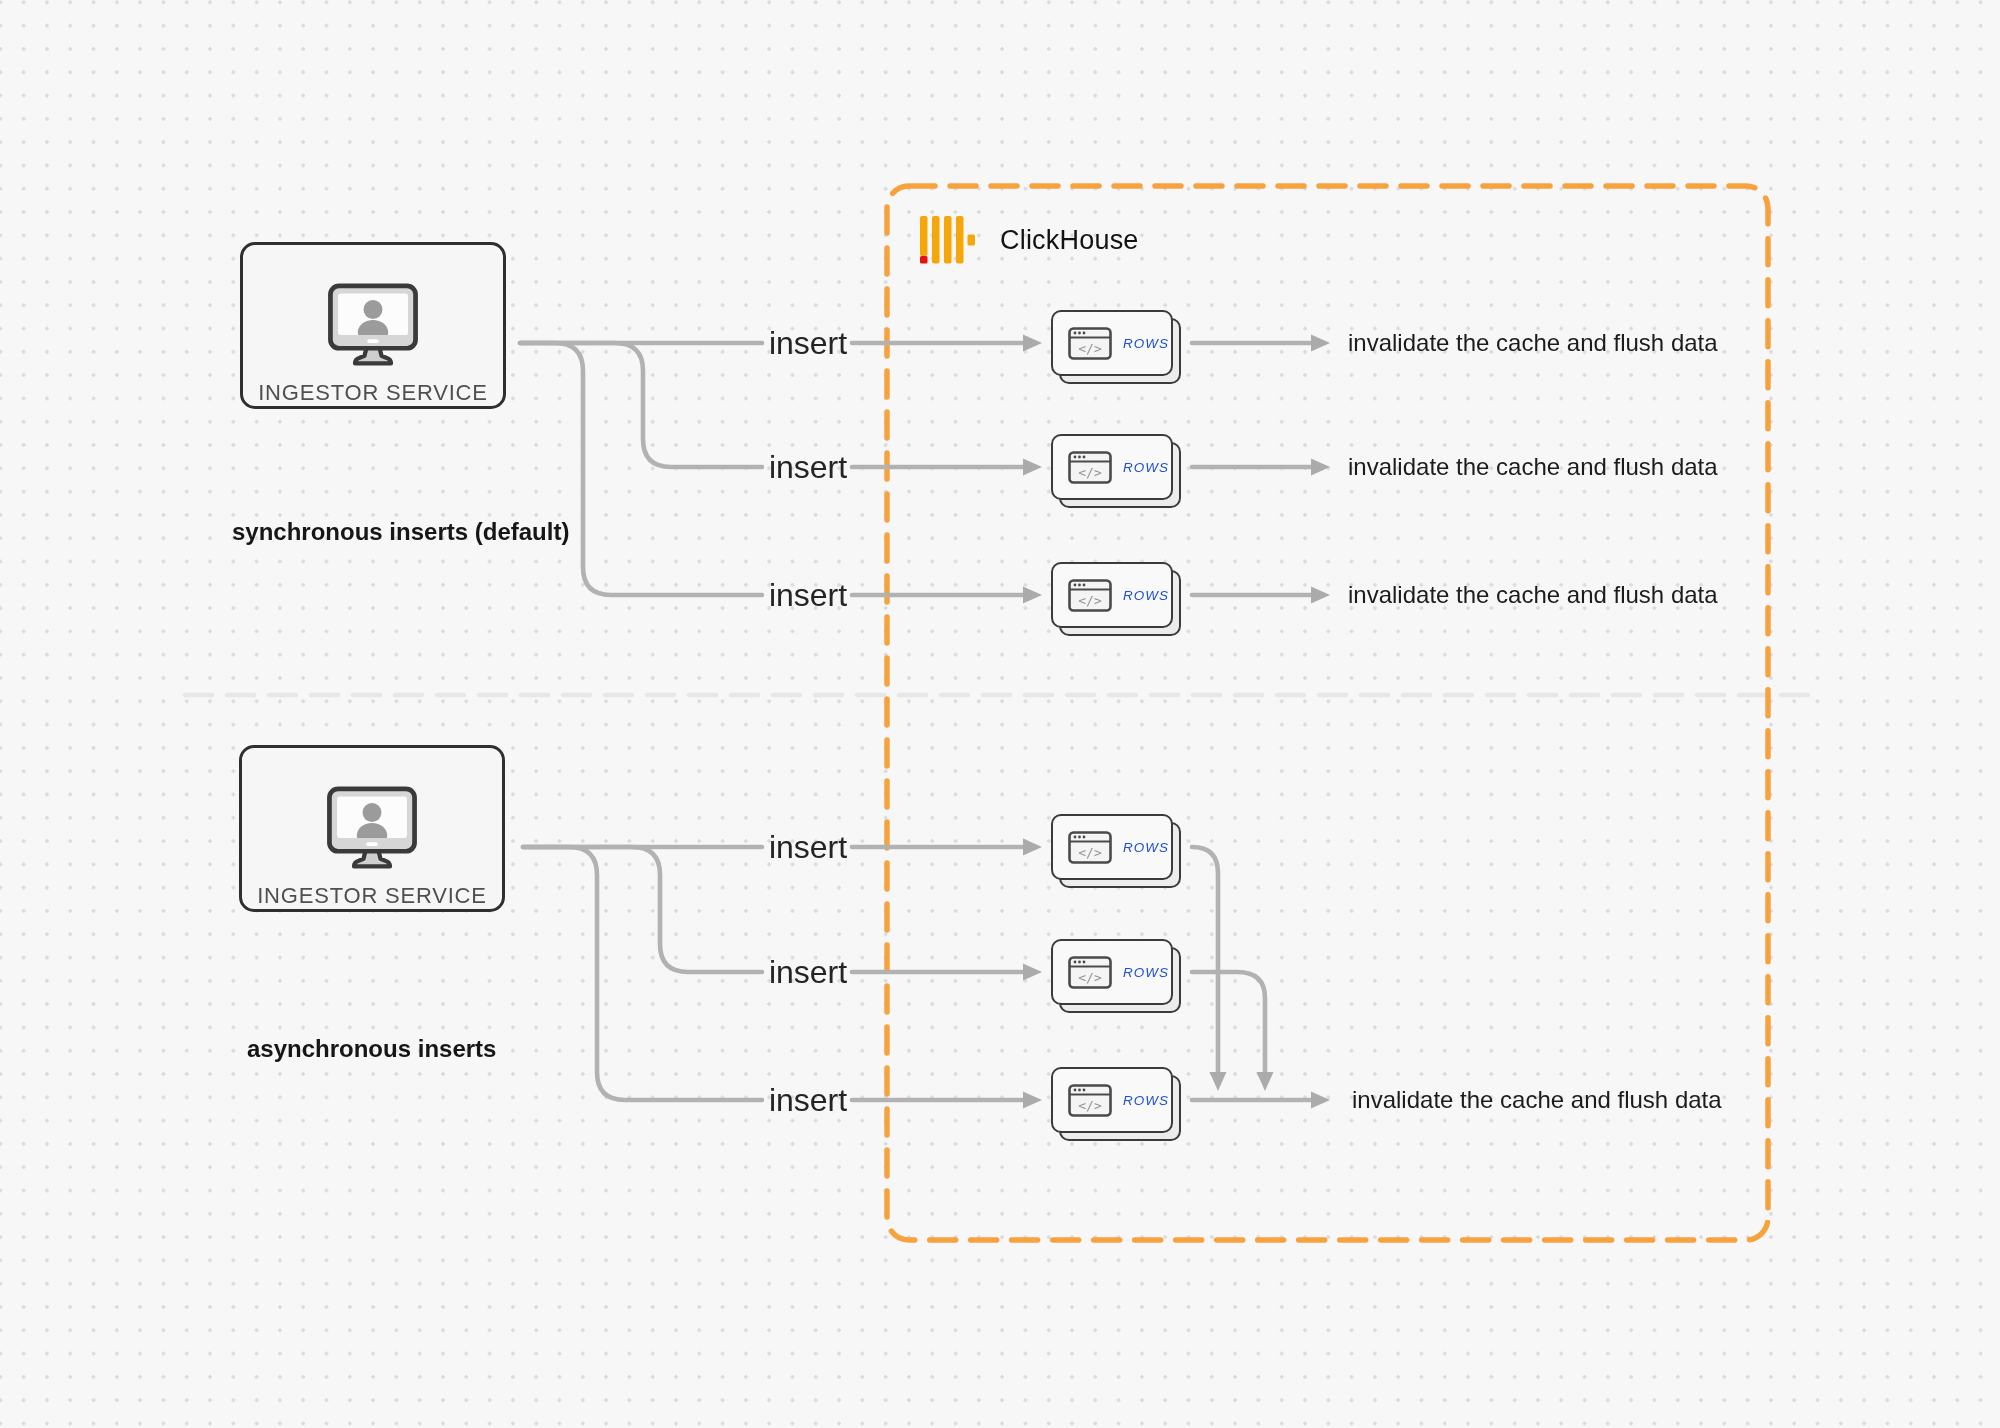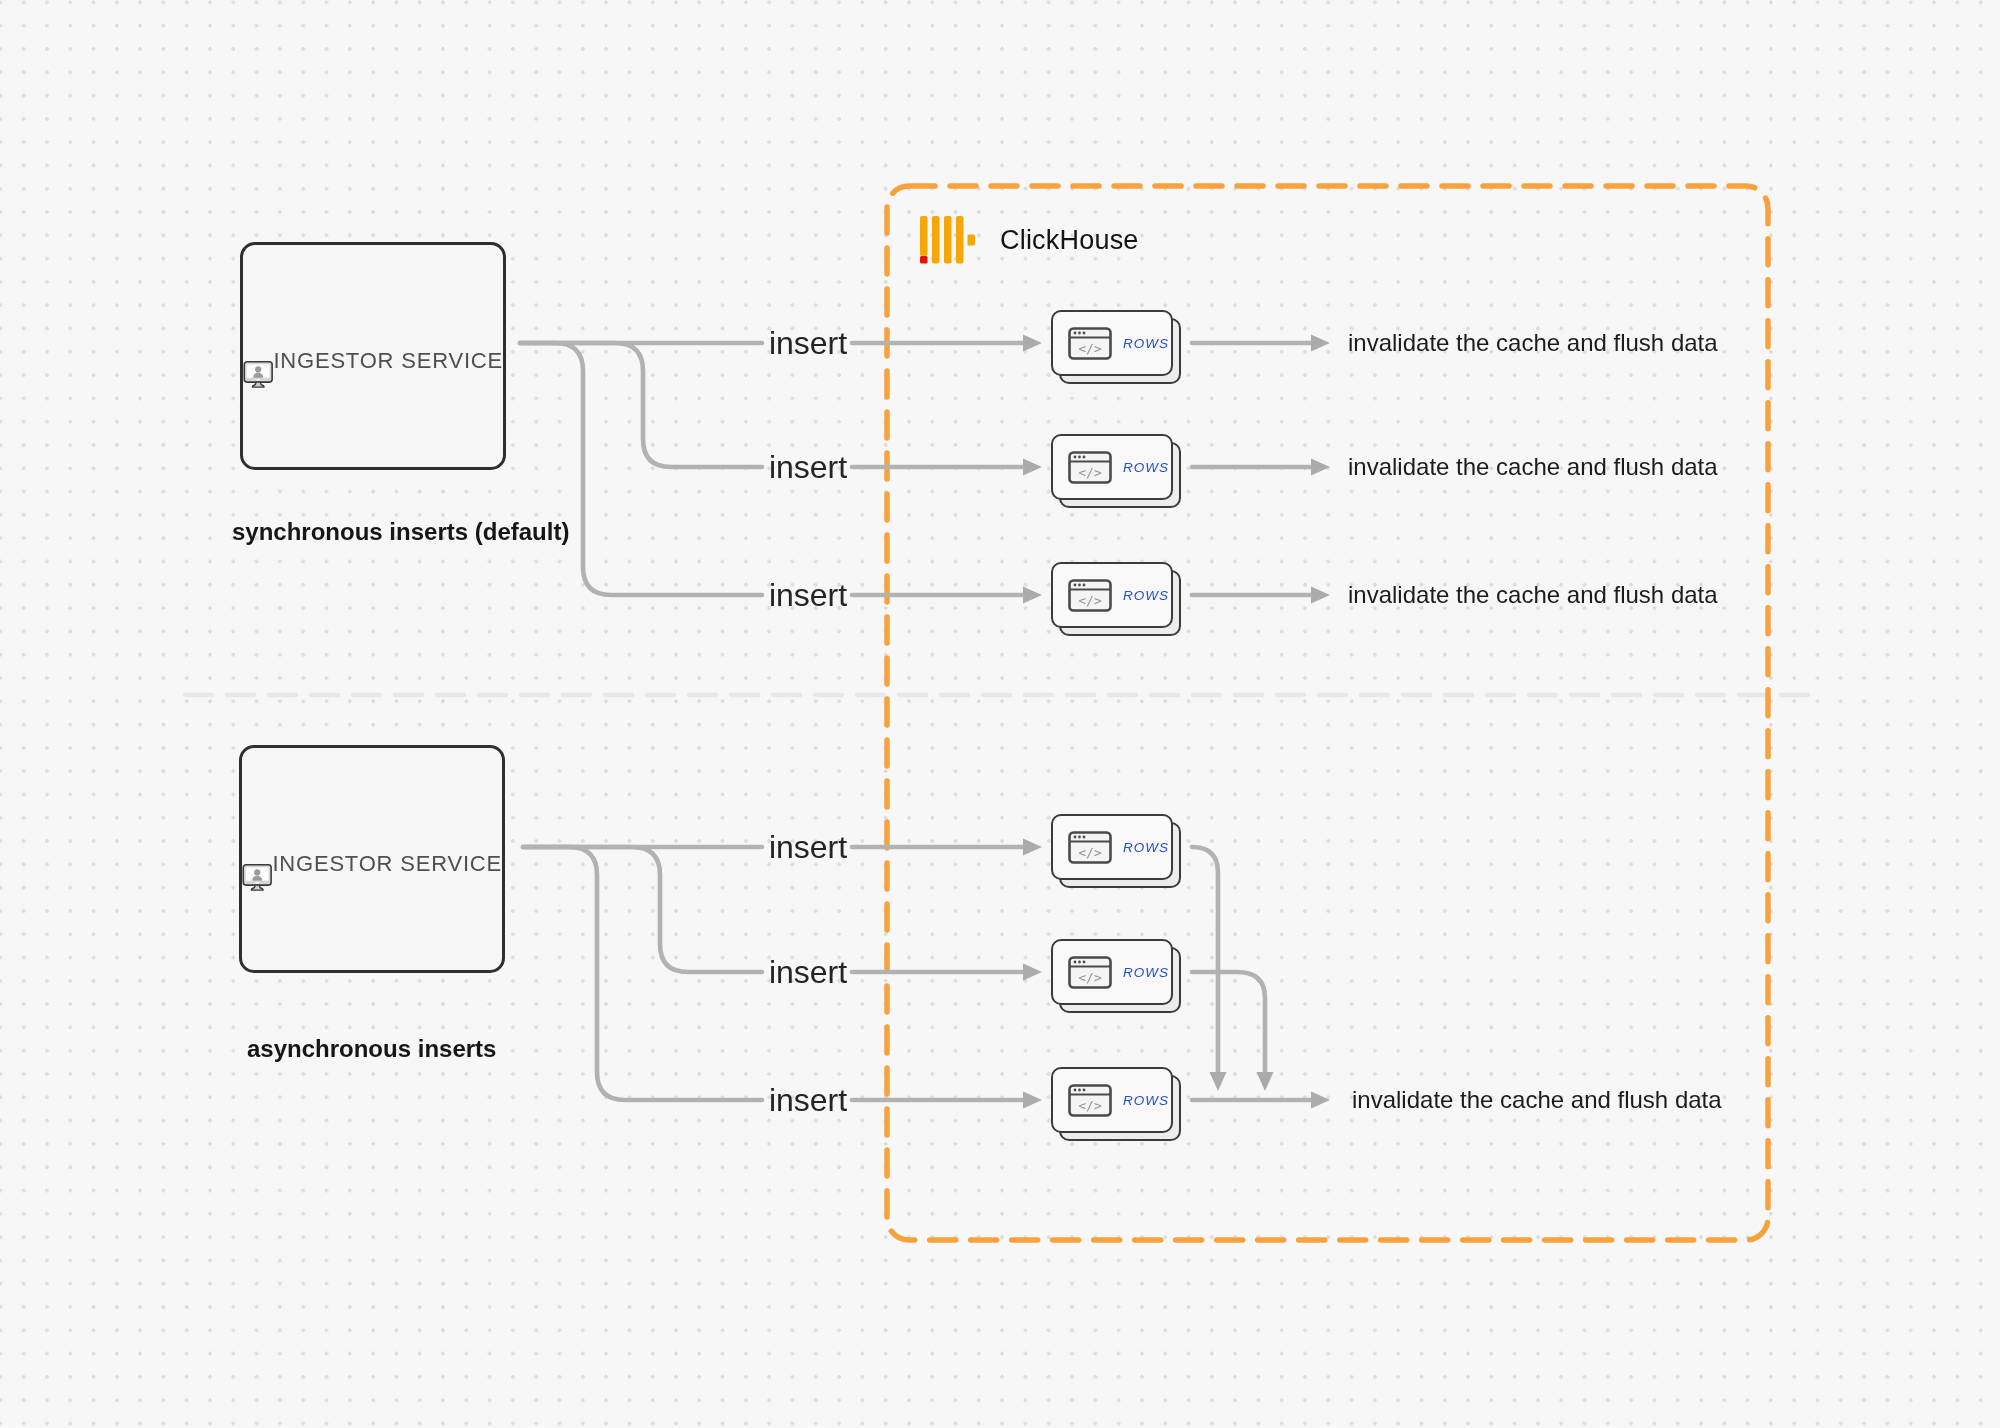--- a/index.html
+++ b/index.html
@@ -14,24 +14,24 @@
     background-image:radial-gradient(circle,#dcdcdc 1.7px, transparent 1.8px);
     background-size:23.3px 23.3px;
     background-position:12px 14px;
     overflow:hidden;
     padding-left:8px;
   }
   .wires{position:absolute;left:0;top:0;}
 
   
   .ingestor{
-    position:absolute;width:266px;height:228px;
+    position:absolute;width:266px;height:167px;
     background:#f6f6f6;border:3.5px solid #2f2f2f;border-radius:15px;
     box-sizing:border-box;
-    display:flex;flex-direction:row;align-items:center;justify-content:flex-start;
+    display:flex;flex-direction:column;align-items:center;justify-content:flex-start;
   }
   .ingestor .monitor{margin-top:38px;}
   .ingestor .svc-label{
     margin-top:10px;font-size:22px;color:#4f4f4f;letter-spacing:.8px;white-space:nowrap;
   }
 
   .caption{
     position:absolute;font-size:24px;font-weight:700;color:#161616;white-space:nowrap;
     transform:translateY(-50%);
     text-align:right;

